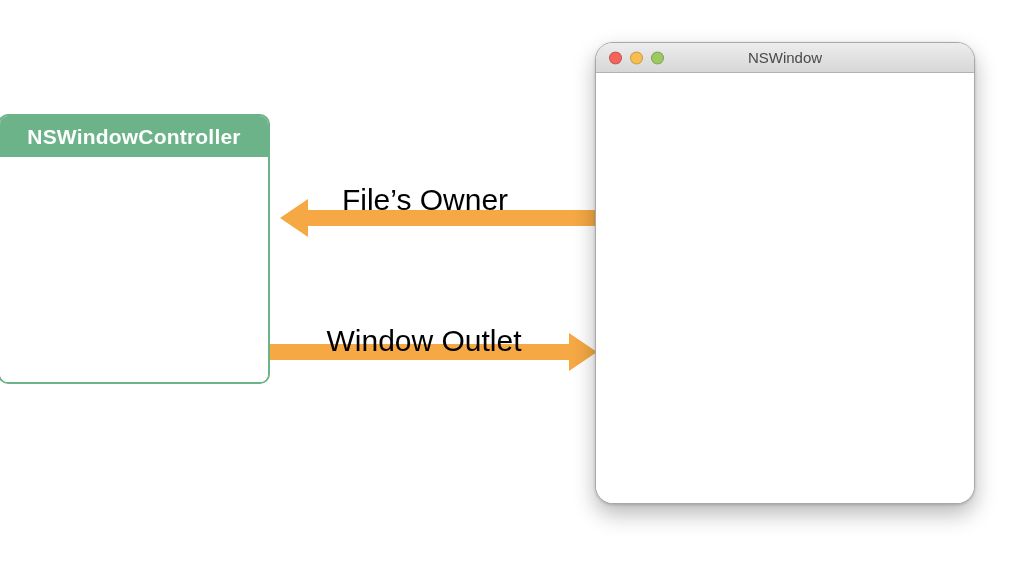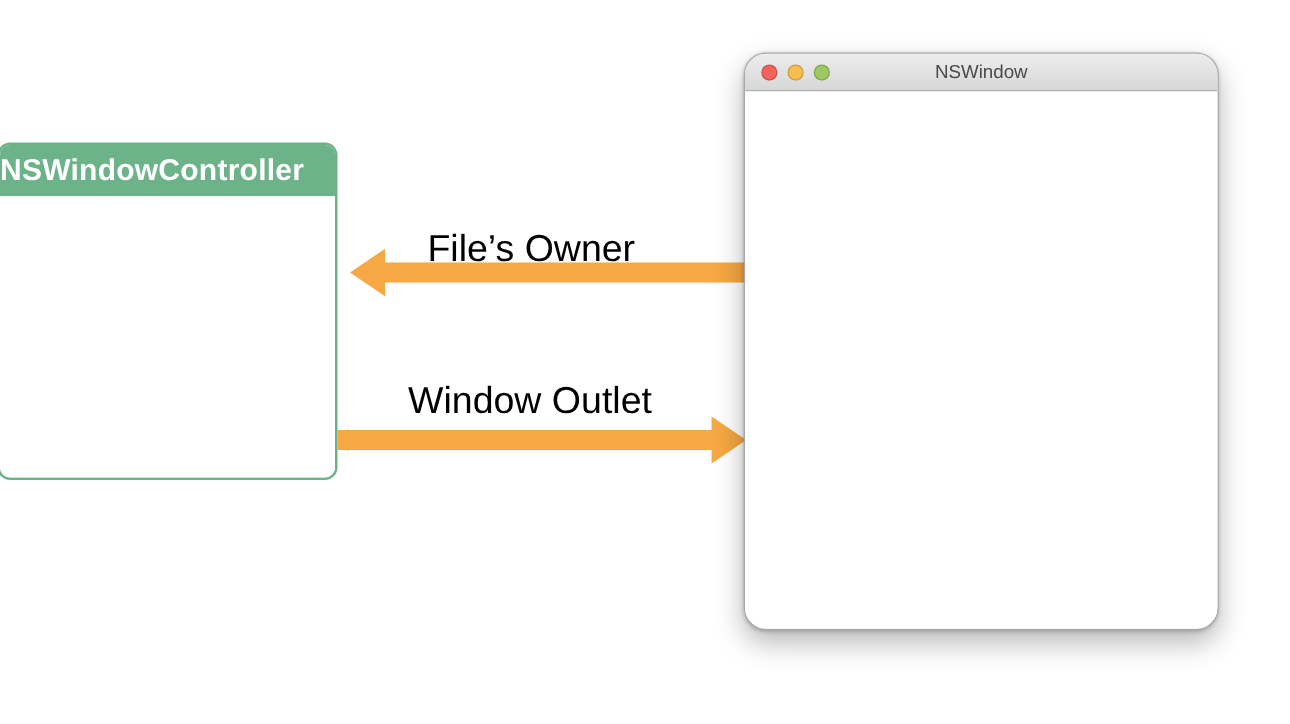--- a/index.html
+++ b/index.html
@@ -18,23 +18,23 @@
     width: 272px; height: 270px;
     background: #ffffff;
     border: 2px solid #6cb389;
     border-radius: 10px;
     overflow: hidden;
   }
   .controller-header {
     height: 41px;
     display: flex;
     align-items: center;
-    justify-content: flex-start;
+    justify-content: center;
     color: #ffffff;
-    font-size: 24px;
+    font-size: 21px;
     font-weight: bold;
     letter-spacing: 0.2px;
   }
   .controller-body {
     height: calc(100% - 41px);
     background: #ffffff;
   }
 
   
   .mac-window {
@@ -91,21 +91,21 @@
   .arrow-right-wrap .head  { right: 0; clip-path: polygon(0 0, 100% 50%, 0 100%); }
 
   .arrow-label {
     position: absolute;
     transform: translateX(-50%);
     font-size: 30px;
     color: #000000;
     white-space: nowrap;
   }
   .label-files-owner   { left: 425px; top: 183px; }
-  .label-window-outlet { left: 424px; top: 304px; }
+  .label-window-outlet { left: 424px; top: 324px; }
 </style>
 </head>
 <body>
 
 <div class="controller-box" style="border-color: rgb(108, 179, 137);">
   <div class="controller-header" style="background: rgb(108, 179, 137);">
     <span>NSWindowController</span>
   </div>
   <div class="controller-body"></div>
 </div>

